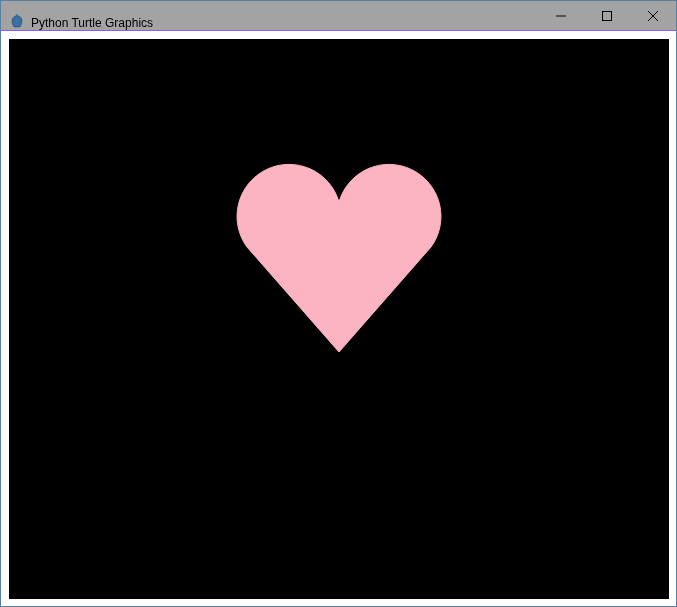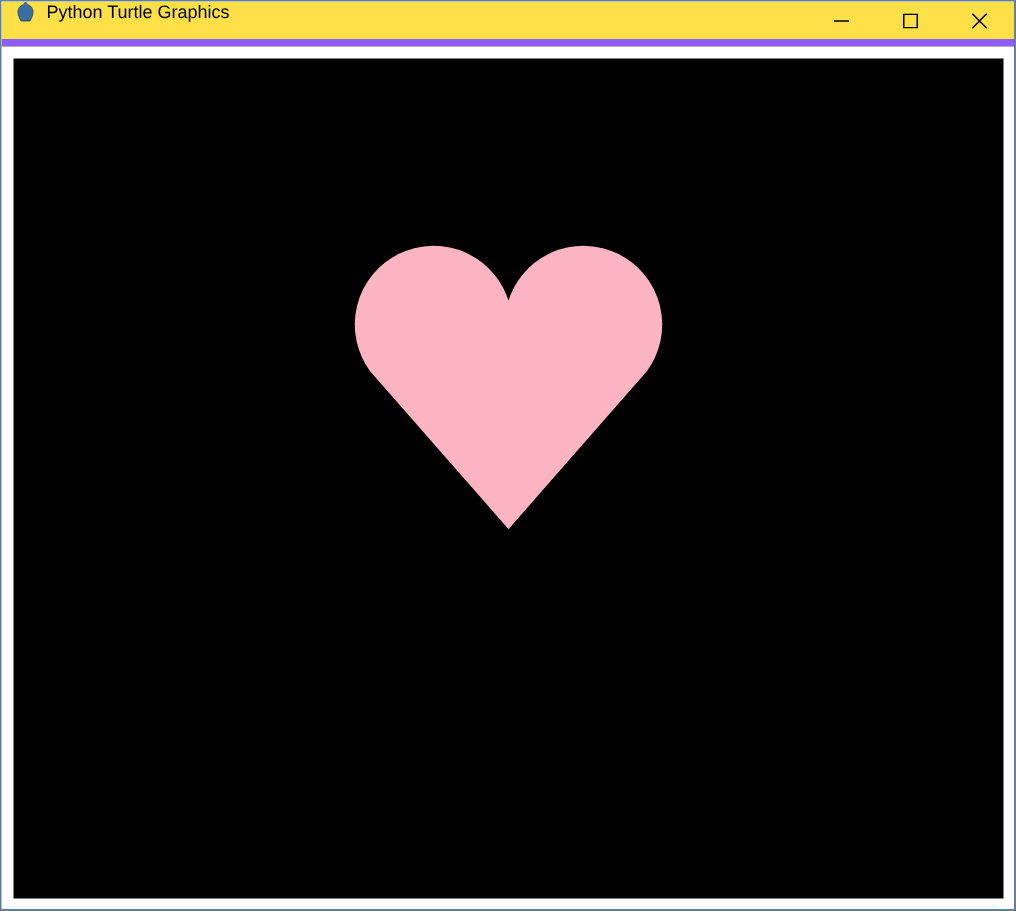--- a/index.html
+++ b/index.html
@@ -10,25 +10,25 @@
     body {
       font-family: "Segoe UI", Tahoma, sans-serif;
       background: #ffffff;
       width: 677px;
       height: 607px;
       overflow: hidden;
       border: 1px solid #5a7fa0;
     }
     .titlebar {
       height: 30px;
-      background: #fde047;
+      background: #a3a3a3;
       display: flex;
-      align-items: flex-start;
+      align-items: flex-end;
       padding-left: 8px;
-      border-bottom: 5px solid #8b5cf6;
+      border-bottom: 1px solid #8b5cf6;
     }
     .titlebar-icon {
       width: 16px;
       height: 16px;
       margin-right: 6px;
       display: flex;
       align-items: center;
       justify-content: center;
     }
     .titlebar-title {

